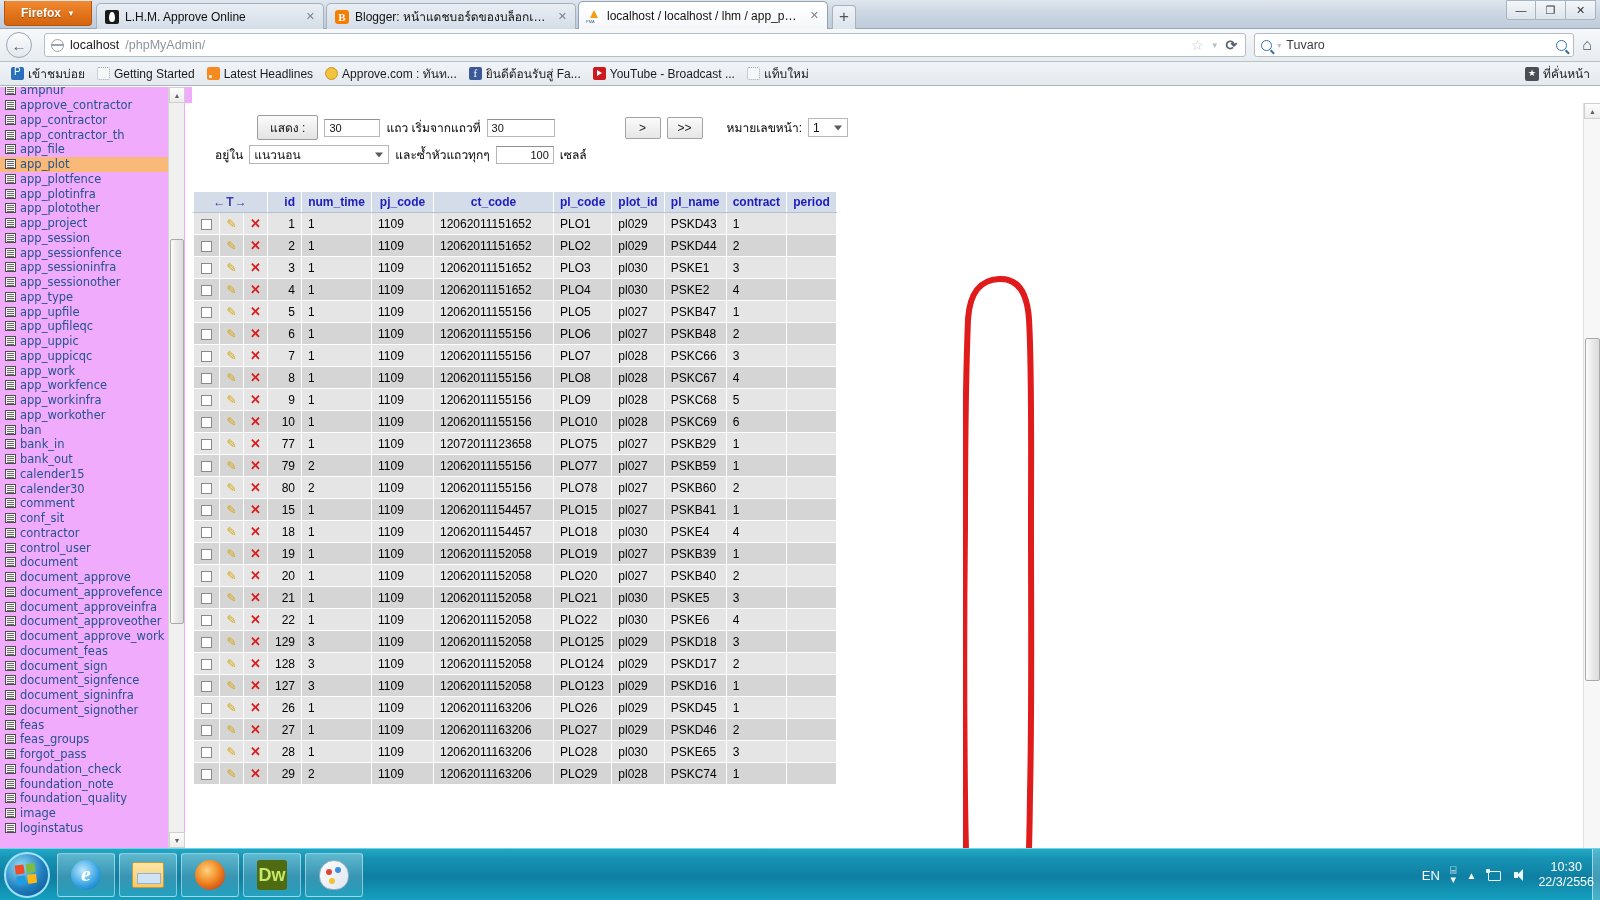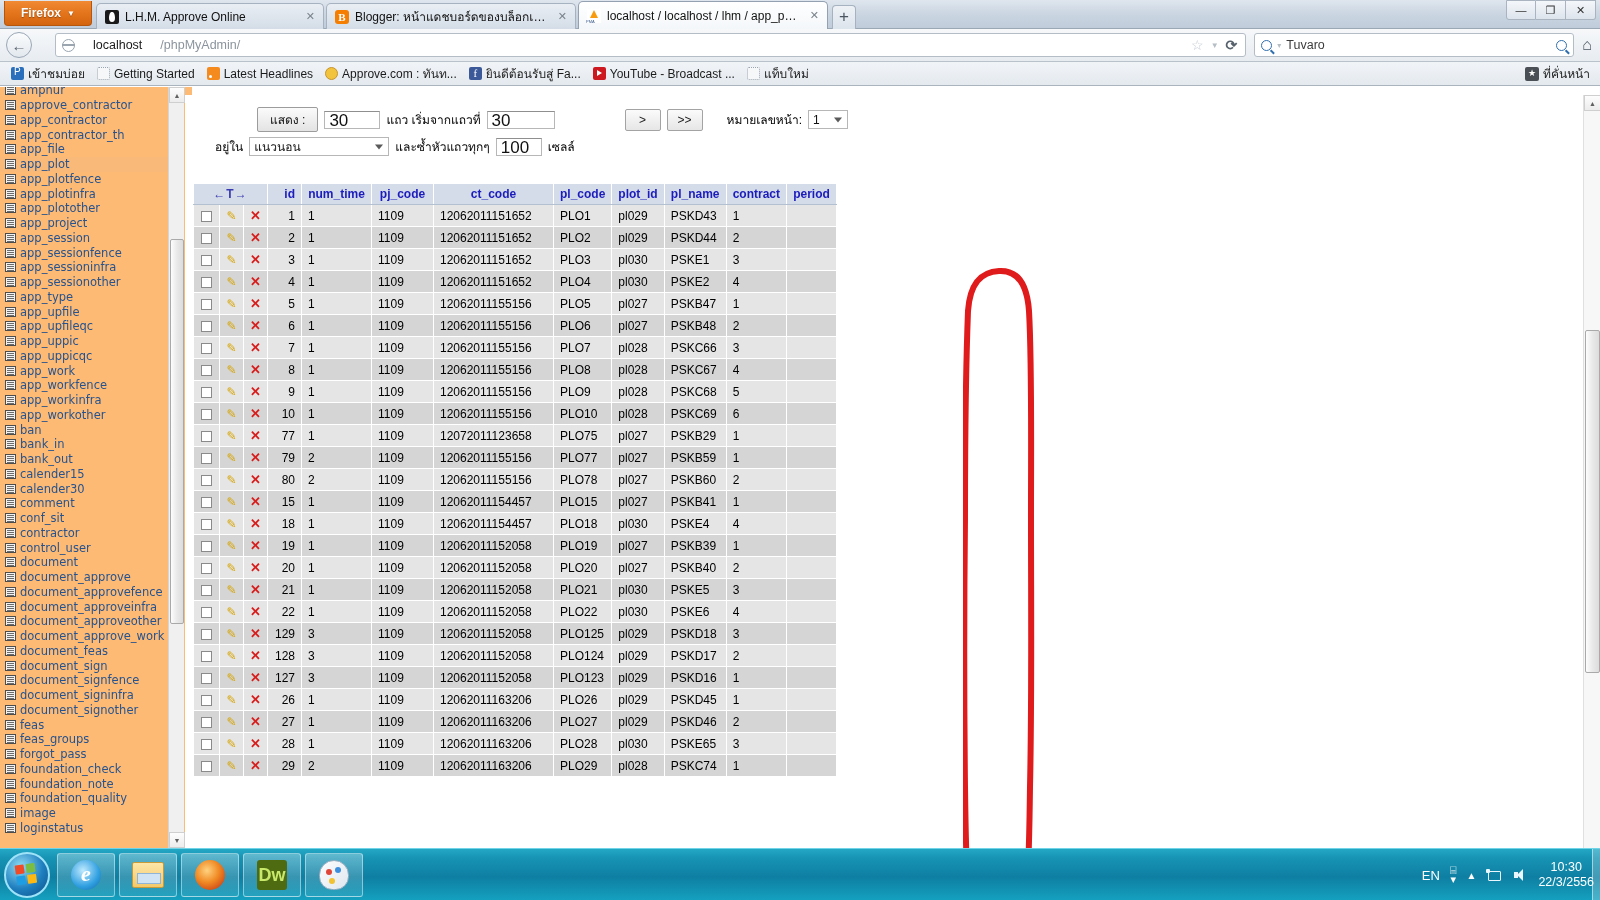--- a/index.html
+++ b/index.html
@@ -78,23 +78,23 @@
   }
   .backbtn {
     width:26px; height:26px; border-radius:50%;
     background:linear-gradient(to bottom,#fbfcfd,#e2e8ee);
     border:1px solid #9aa7b5;
     display:flex; align-items:center; justify-content:center;
     color:#5a6570; font-size:15px; font-weight:bold;
     flex:0 0 26px;
   }
   .urlbar {
-    flex:1; height:24px; margin-left:23px; background:#fff;
+    flex:1; height:24px; margin-left:12px; background:#fff;
     border:1px solid #b4bdc6; border-radius:3px;
-    display:flex; align-items:center; padding:0 6px; gap:18px;
+    display:flex; align-items:center; padding:0 6px; gap:6px;
   }
   .globe { width:13px; height:13px; border-radius:50%; border:1.5px solid #9aa5b0; position:relative; flex:0 0 13px;}
   .globe::after{content:"";position:absolute;left:-1.5px;top:4.5px;width:13px;height:1.5px;background:#9aa5b0;}
   .url-host{ color:#1a1a1a; font-size:12.5px; }
   .url-path{ color:#8b949d; font-size:12.5px; }
   .urlbar-right { margin-left:auto; display:flex; align-items:center; gap:7px; padding-right:2px;}
   .star { color:#c3cbd3; font-size:14px; }
   .tri  { color:#b6bec6; font-size:8px; }
   .reload { color:#56616c; font-size:14px; font-weight:bold;}
   .searchbar {
@@ -130,21 +130,21 @@
   .bm-yt::after{content:"";position:absolute;left:4.5px;top:3px;border-left:5px solid #fff;border-top:3.5px solid transparent;border-bottom:3.5px solid transparent;}
   .bm-right { margin-left:auto; display:flex; align-items:center; gap:4px; padding-right:4px; }
   .bm-star-box { width:14px;height:14px;background:#4a4f55;border-radius:2px;color:#fff;font-size:9px;text-align:center;line-height:13px;}
 
   
   #page { position:absolute; left:0; top:87px; width:1600px; height:761px; background:#fff; overflow:hidden; }
 
   
   #navi {
     position:absolute; left:0; top:0; width:192px; height:761px;
-    background:#fdba74; overflow:hidden;text-align:right;
+    background:#f0abfc; overflow:hidden;text-align:right;
   }
   .db-list { position:absolute; left:0; top:-4px; width:168px; }
   .db-item {
     height:14.75px; display:flex; align-items:center; gap:4px;
     padding-left:5px; font-size:11.5px; color:#26538f; white-space:nowrap;
     font-family:"DejaVu Sans", sans-serif;
   }
   .db-item.sel { background:#f9b978; }
   .tbl-ico {
     width:11px; height:10px; flex:0 0 11px; background:#f2f2f2;
@@ -155,32 +155,32 @@
 
   
   .sb-v { position:absolute; width:16px; background:#f0f0f0; border-left:1px solid #d5d5d5;}
   .sb-arrow { width:16px;height:16px;background:linear-gradient(to bottom,#fdfdfd,#ececec);
      border:1px solid #cfcfcf; display:flex;align-items:center;justify-content:center;color:#606060;font-size:7px;}
   .sb-thumb { position:absolute; left:1px; width:14px;
      background:linear-gradient(to right,#fdfdfd,#e9e9e9 50%,#dcdcdc);
      border:1px solid #a9a9a9; border-radius:2px;}
 
   
-  #main { position:absolute; left:185px; top:8px; width:1415px; height:761px; background:#fff; overflow:hidden;text-decoration:underline; }
+  #main { position:absolute; left:185px; top:16px; width:1415px; height:761px; background:#fff; overflow:hidden;text-decoration:underline; }
 
   .ctrl-area { position:absolute; left:0; top:12px; width:860px; font-size:12px; color:#000; }
   .ctrl-row { display:flex; align-items:center; gap:6px; margin-bottom:5px; }
   .btn-gray {
     background:linear-gradient(to bottom,#fbfbfb,#e3e3e3);
     border:1px solid #9c9c9c; border-radius:2px;
     padding:2px 12px; font-size:12px; color:#111; min-width:48px; text-align:center;
   }
   .inp {
     background:#fff; border:1px solid #b7b7b7; border-top-color:#8f8f8f;
-    height:18px; font-size:17px; color:#111; padding:0 4px; line-height:17px;
+    height:18px; font-size:11px; color:#111; padding:0 4px; line-height:17px;
   }
   .sel-box {
     background:#fff; border:1px solid #b7b7b7; height:19px;
     display:flex; align-items:center; padding:0 4px; font-size:12px; color:#111;
     position:relative;
   }
   .sel-box .caret { position:absolute; right:5px; top:50%; transform:translateY(-50%);
     border-left:4px solid transparent;border-right:4px solid transparent;border-top:5px solid #5a5a5a;}
   .th-label{ color:#000; }
 
@@ -607,21 +607,21 @@
             <span class="caret"></span>
           </div>
         </div>
         <div class="ctrl-row" style="padding-left:30px;">
           <span class="th-label">อยู่ใน</span>
           <div class="sel-box" style="width:140px;">
             <span>แนวนอน</span>
             <span class="caret"></span>
           </div>
           <span class="th-label">และซ้ำหัวแถวทุกๆ</span>
-          <div class="inp" style="width:46px;">100</div>
+          <div class="inp" style="width:58px;text-align:right;">100</div>
           <span class="th-label">เซลล์</span>
         </div>
       </div>
 
       <table id="restable" style="top:88px">
         <thead>
           <tr>
             <th colspan="3">
               <span class="sortctl">←T→</span>
             </th>

